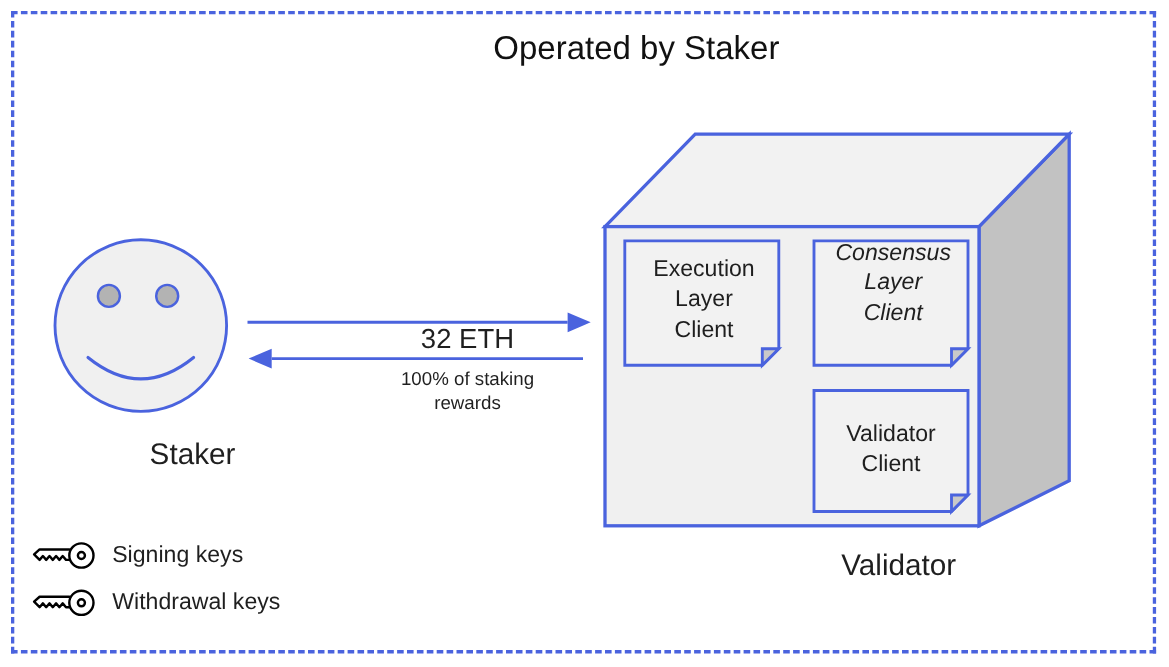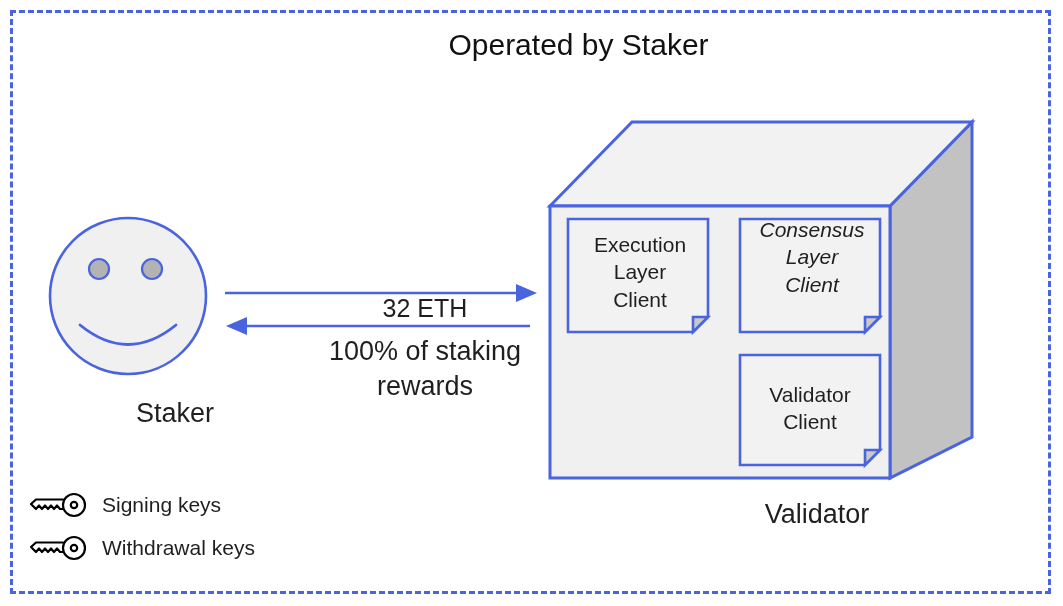--- a/index.html
+++ b/index.html
@@ -62,21 +62,21 @@
     width: 300px;
     text-align: center;
     font-size: 25px;
     margin-top: 32px;
   }
   #arrow-bottom-label {
     left: 228px;
     top: 334px;
     width: 300px;
     text-align: center;
-    font-size: 27px;
+    font-size: 17px;
     line-height: 1.28;
   }
   #validator-caption {
     left: 610px;
     top: 499px;
     width: 320px;
     text-align: center;
     font-size: 27px;
   }
   #validator-subcaption {

